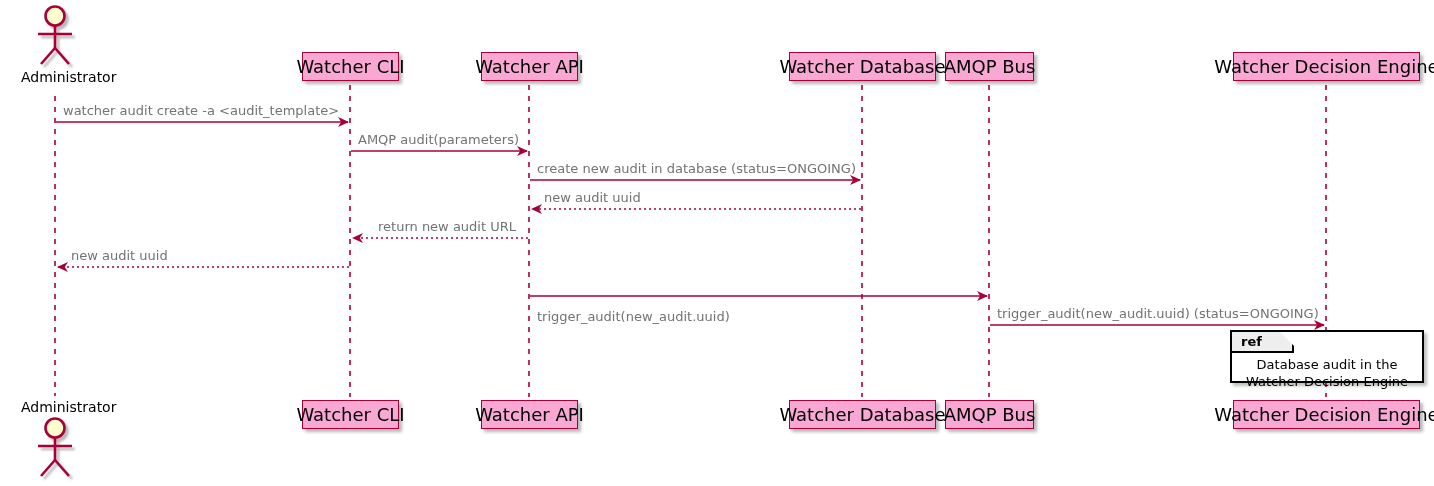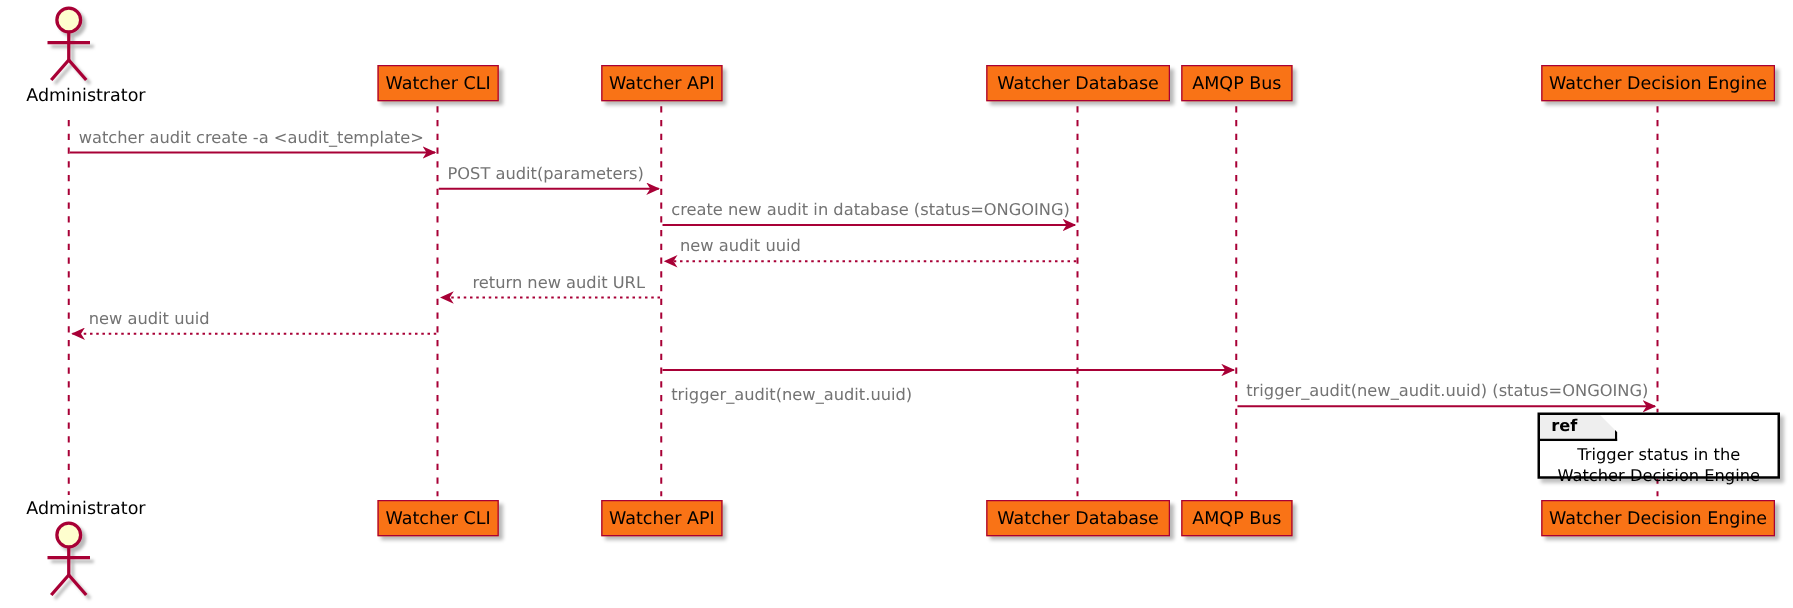--- a/index.html
+++ b/index.html
@@ -20,27 +20,27 @@
   .svg-layer {
     position: absolute;
     left: 0;
     top: 0;
     width: 1434px;
     height: 486px;
   }
   .pbox {
     position: absolute;
     box-sizing: border-box;
-    background: #f97316;
+    background: #f9a8d4;
     border: 1.5px solid #A80036;
     box-shadow: 3px 3px 3px rgba(0,0,0,0.28);
     display: flex;
     align-items: center;
     justify-content: center;
-    font-size: 14px;
+    font-size: 18px;
     color: #000000;
     white-space: nowrap;
     line-height: 1;
   }
   .actor-label {
     position: absolute;
     font-size: 14px;
     color: #000000;
     white-space: nowrap;
     line-height: 1;
@@ -183,21 +183,21 @@
   </div>
 
   <div class="actor-label" style="left:9px; top:400px;">
     <span>Administrator</span>
   </div>
 
   <div class="msg-label" style="left:63px; top:104px;">
     <span>watcher audit create -a &lt;audit_template&gt;</span>
   </div>
   <div class="msg-label" style="left:358px; top:133px;">
-    <span>POST audit(parameters)</span>
+    <span>AMQP audit(parameters)</span>
   </div>
   <div class="msg-label" style="left:537px; top:162px;">
     <span>create new audit in database (status=ONGOING)</span>
   </div>
   <div class="msg-label" style="left:544px; top:191px;">
     <span>new audit uuid</span>
   </div>
   <div class="msg-label" style="left:378px; top:220px;">
     <span>return new audit URL</span>
   </div>
@@ -208,18 +208,18 @@
     <span>trigger_audit(new_audit.uuid)</span>
   </div>
   <div class="msg-label" style="left:997px; top:307px;">
     <span>trigger_audit(new_audit.uuid) (status=ONGOING)</span>
   </div>
 
   <div class="ref-frame" style="left:1230px; top:330px; width:194px; height:53px;">
     <div class="ref-tab" style="width:62px; clip-path: polygon(0 0, 48px 0, 62px 14px, 62px 100%, 0 100%);"></div>
     <div class="ref-tab-label">ref</div>
     <div class="ref-body">
-      <div>Trigger status in the</div>
+      <div>Database audit in the</div>
       <div>Watcher Decision Engine</div>
     </div>
   </div>
 
 </div>
 
 </body></html>

